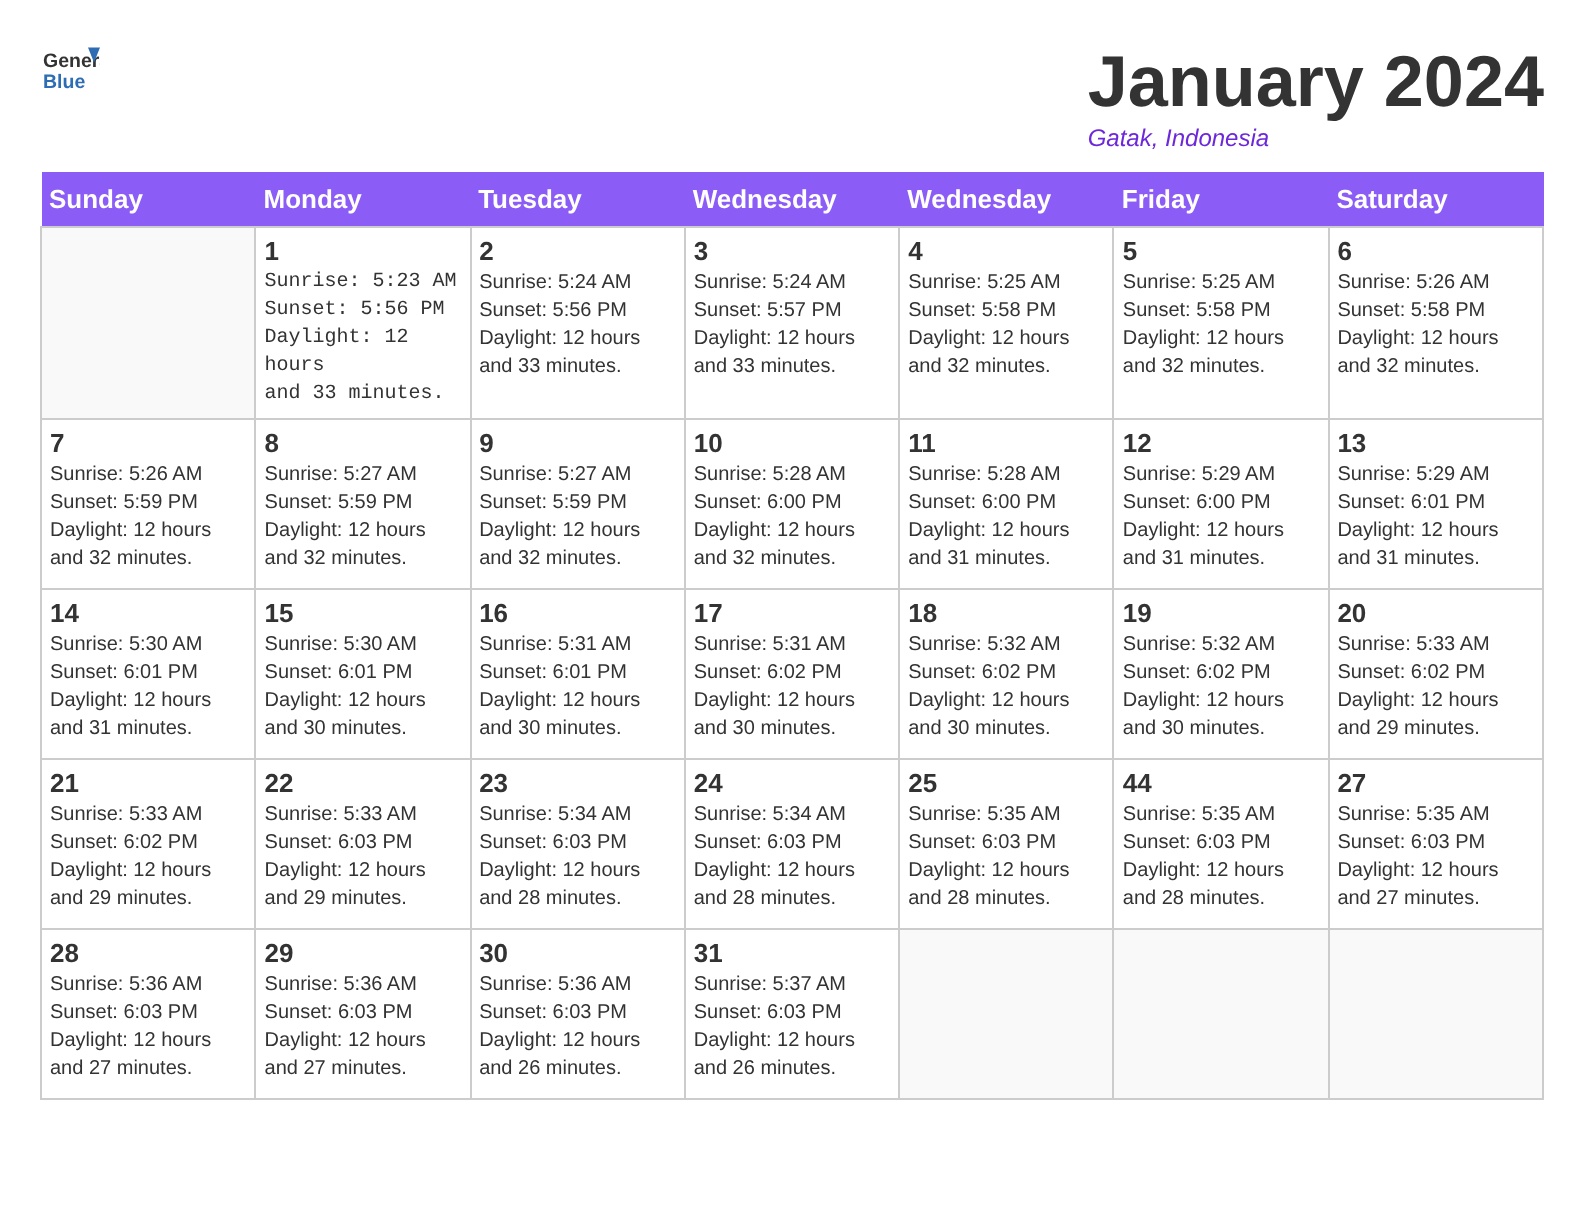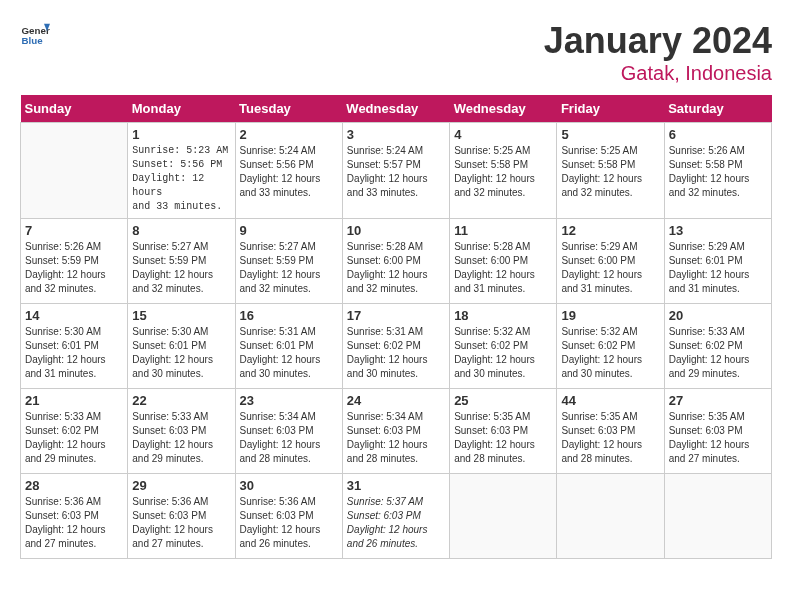--- a/index.html
+++ b/index.html
@@ -19,38 +19,38 @@
     .logo {
       display: flex;
       align-items: center;
       gap: 4px;
     }
     .logo-icon {
       width: 30px;
       height: 30px;
     }
     .title-block {
-      text-align: right;
     }
     .calendar-title {
       font-size: 36px;
       font-weight: bold;
       color: #333;
     }
     .calendar-subtitle {
-      font-size: 20px;
-      color: #be185d;
+      font-size: 12px;
+      color: #6d28d9;
+      font-style: italic;
     }
     table {
       width: 100%;
       border-collapse: collapse;
       font-size: 11px;
     }
     thead tr th {
-      background-color: #be185d;
+      background-color: #8b5cf6;
       color: #fff;
       padding: 6px 4px;
       text-align: left;
       font-size: 13px;
       font-weight: bold;
     }
     tbody tr td {
       border: 1px solid #ccc;
       vertical-align: top;
       padding: 4px;
@@ -318,21 +318,21 @@
         </td>
         <td>
           <span class="day-number">30</span>
           <div class="day-info" style="white-space: pre-line;">Sunrise: 5:36 AM
 Sunset: 6:03 PM
 Daylight: 12 hours
 and 26 minutes.</div>
         </td>
         <td>
           <span class="day-number">31</span>
-          <div class="day-info" style="white-space: pre-line; font-style: italic;">Sunrise: 5:37 AM
+          <div class="day-info" style="white-space: pre-line;">Sunrise: 5:37 AM
 Sunset: 6:03 PM
 Daylight: 12 hours
 and 26 minutes.</div>
         </td>
         <td class="empty-cell"></td>
         <td class="empty-cell"></td>
         <td class="empty-cell"></td>
       </tr>
     </tbody>
 </table>

